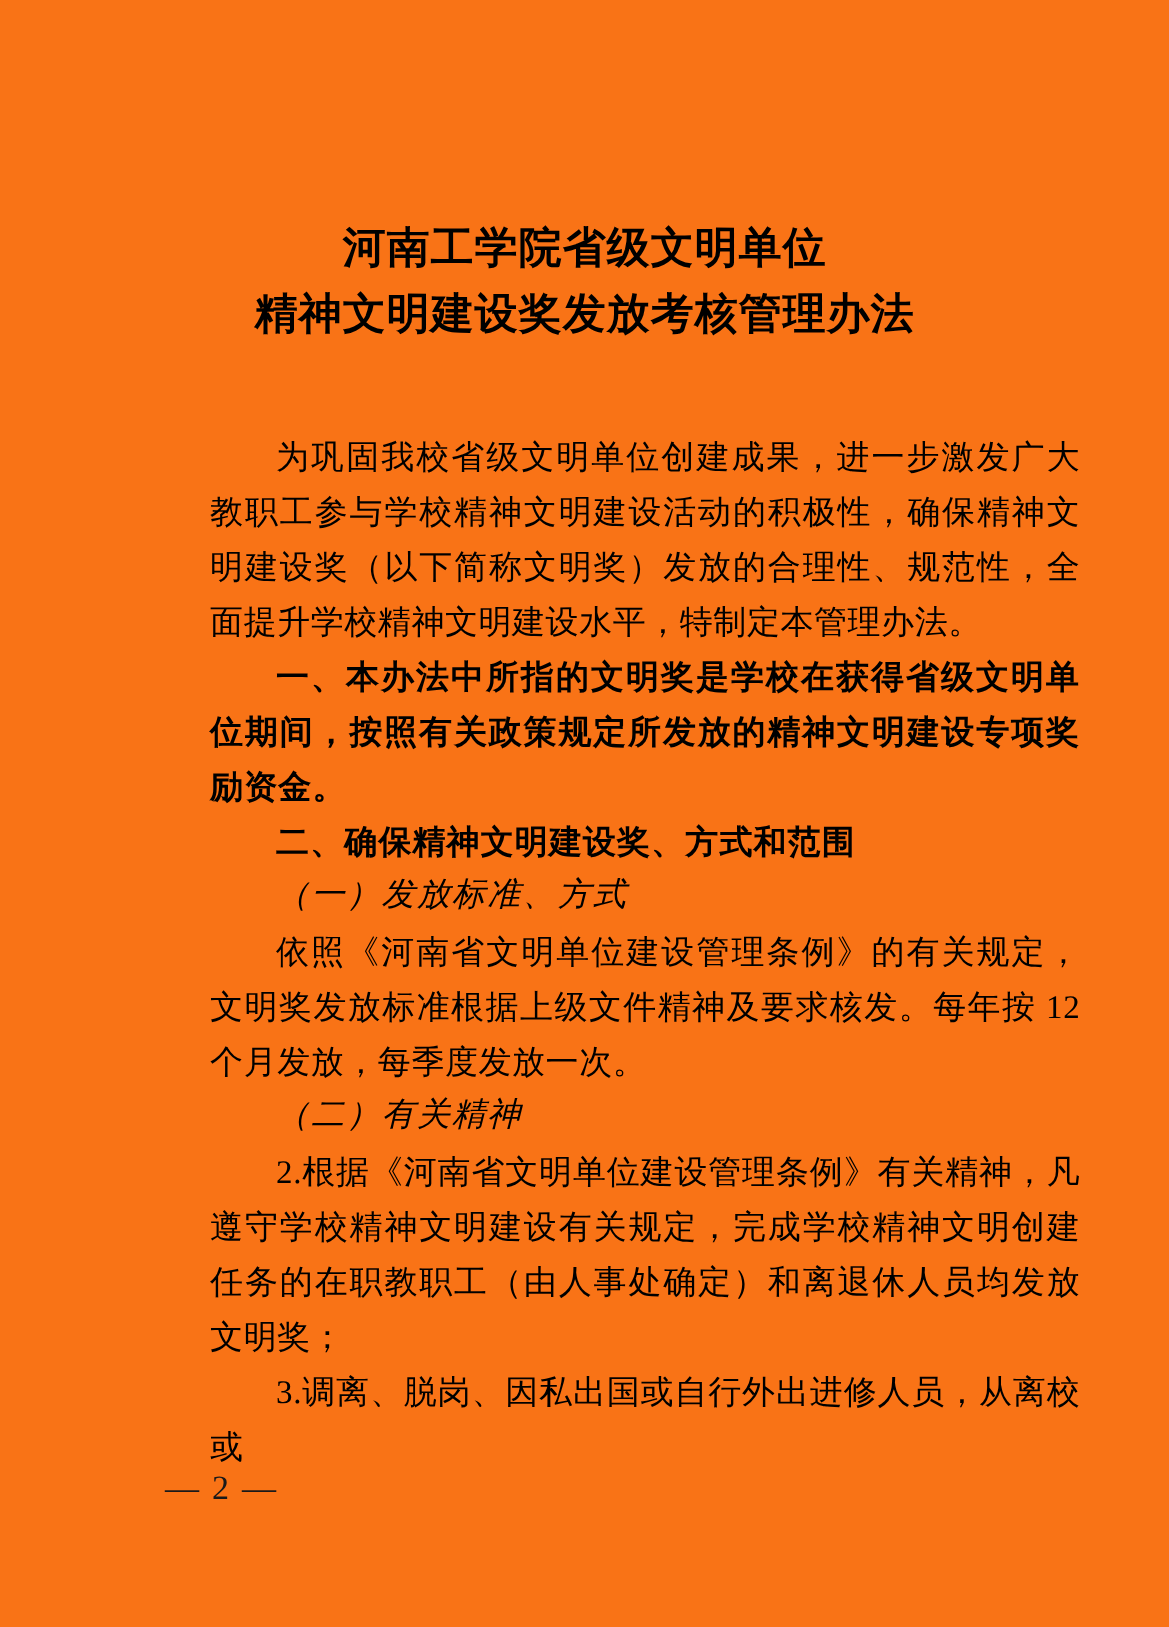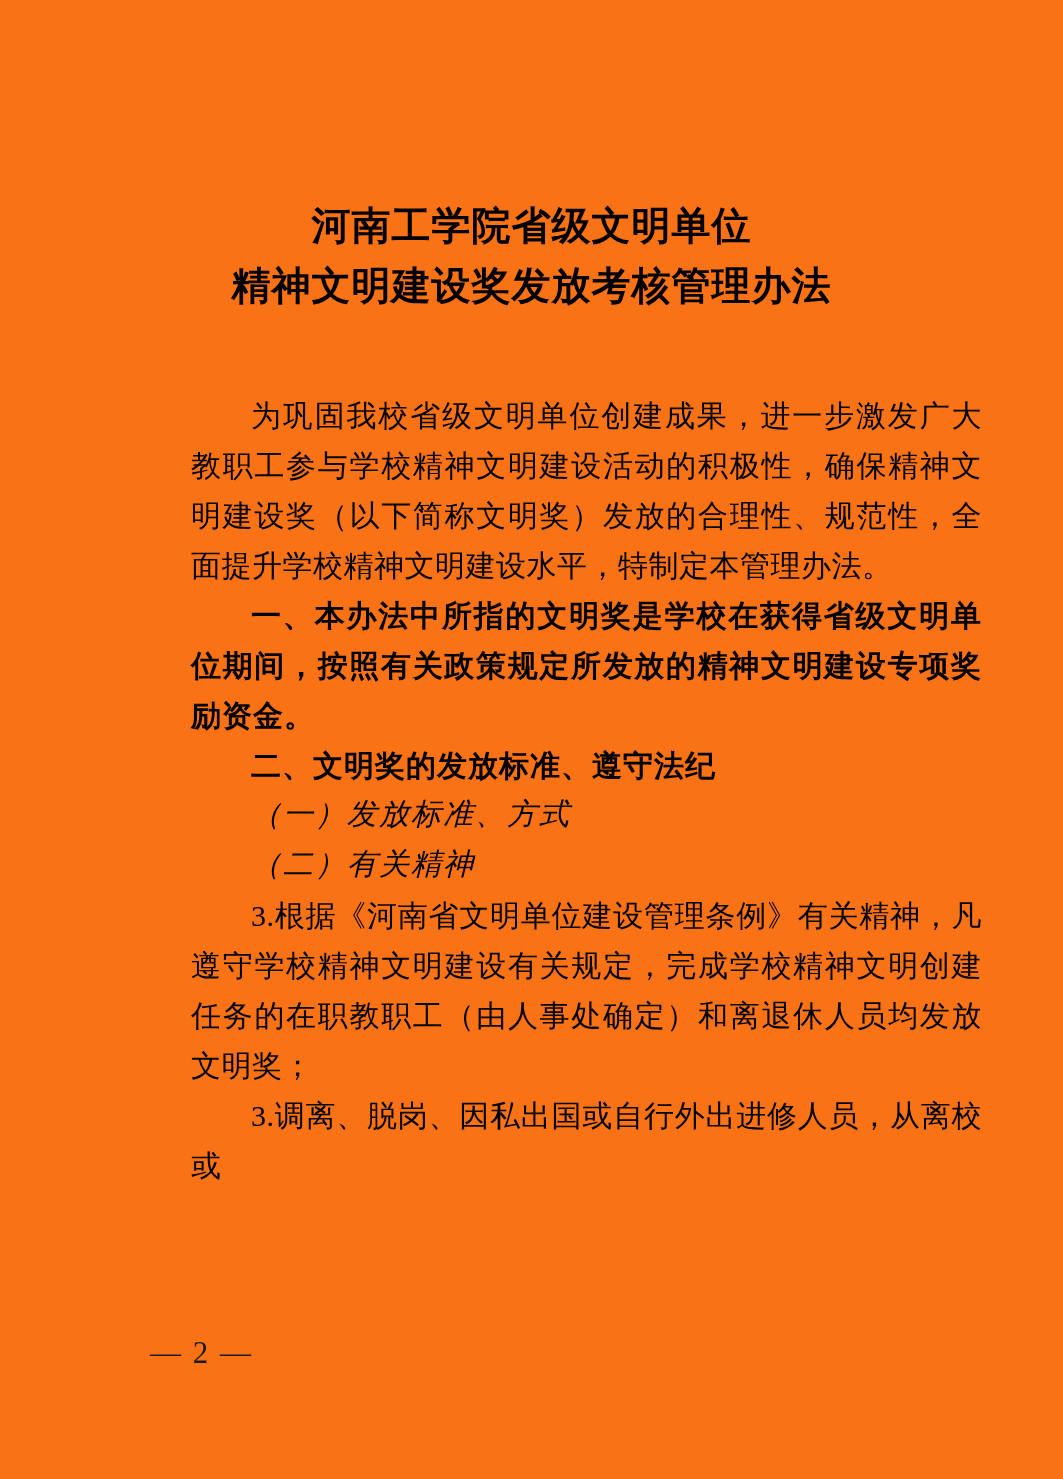--- a/index.html
+++ b/index.html
@@ -85,22 +85,23 @@
 <div class="page">
 
   <div class="title-block">
     <span class="title-line">河南工学院省级文明单位</span>
     <span class="title-line">精神文明建设奖发放考核管理办法</span>
   </div>
 
   <div class="body-block">
     <p class="para-body">为巩固我校省级文明单位创建成果，进一步激发广大教职工参与学校精神文明建设活动的积极性，确保精神文明建设奖（以下简称文明奖）发放的合理性、规范性，全面提升学校精神文明建设水平，特制定本管理办法。</p>
     <p class="para-hei">一、本办法中所指的文明奖是学校在获得省级文明单位期间，按照有关政策规定所发放的精神文明建设专项奖励资金。</p>
-    <p class="para-hei">二、文明奖的发放标准、遵守法纪</p>
+    <p class="para-hei">二、确保精神文明建设奖、方式和范围</p>
     <p class="para-kai">（一）发放标准、方式</p>
+    <p class="para-body">依照《河南省文明单位建设管理条例》的有关规定，文明奖发放标准根据上级文件精神及要求核发。每年按 12 个月发放，每季度发放一次。</p>
     <p class="para-kai">（二）有关精神</p>
-    <p class="para-body">3.根据《河南省文明单位建设管理条例》有关精神，凡遵守学校精神文明建设有关规定，完成学校精神文明创建任务的在职教职工（由人事处确定）和离退休人员均发放文明奖；</p>
+    <p class="para-body">2.根据《河南省文明单位建设管理条例》有关精神，凡遵守学校精神文明建设有关规定，完成学校精神文明创建任务的在职教职工（由人事处确定）和离退休人员均发放文明奖；</p>
     <p class="para-body">3.调离、脱岗、因私出国或自行外出进修人员，从离校或</p>
   </div>
 
   <div class="page-footer">— 2 —</div>
 
 </div>
 
 </body></html>

